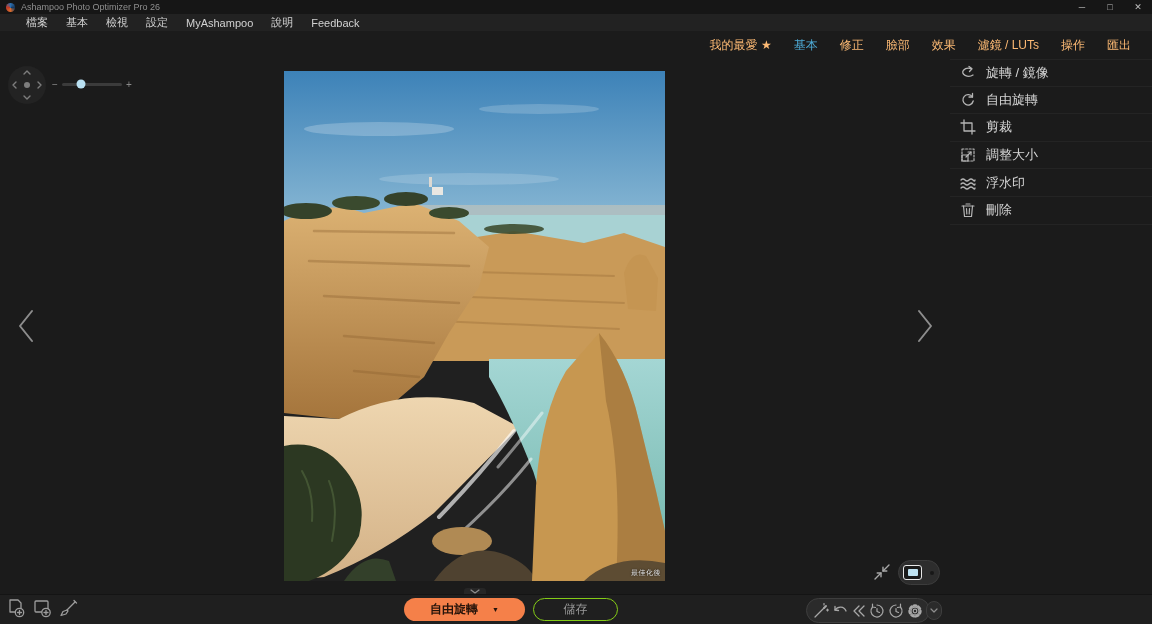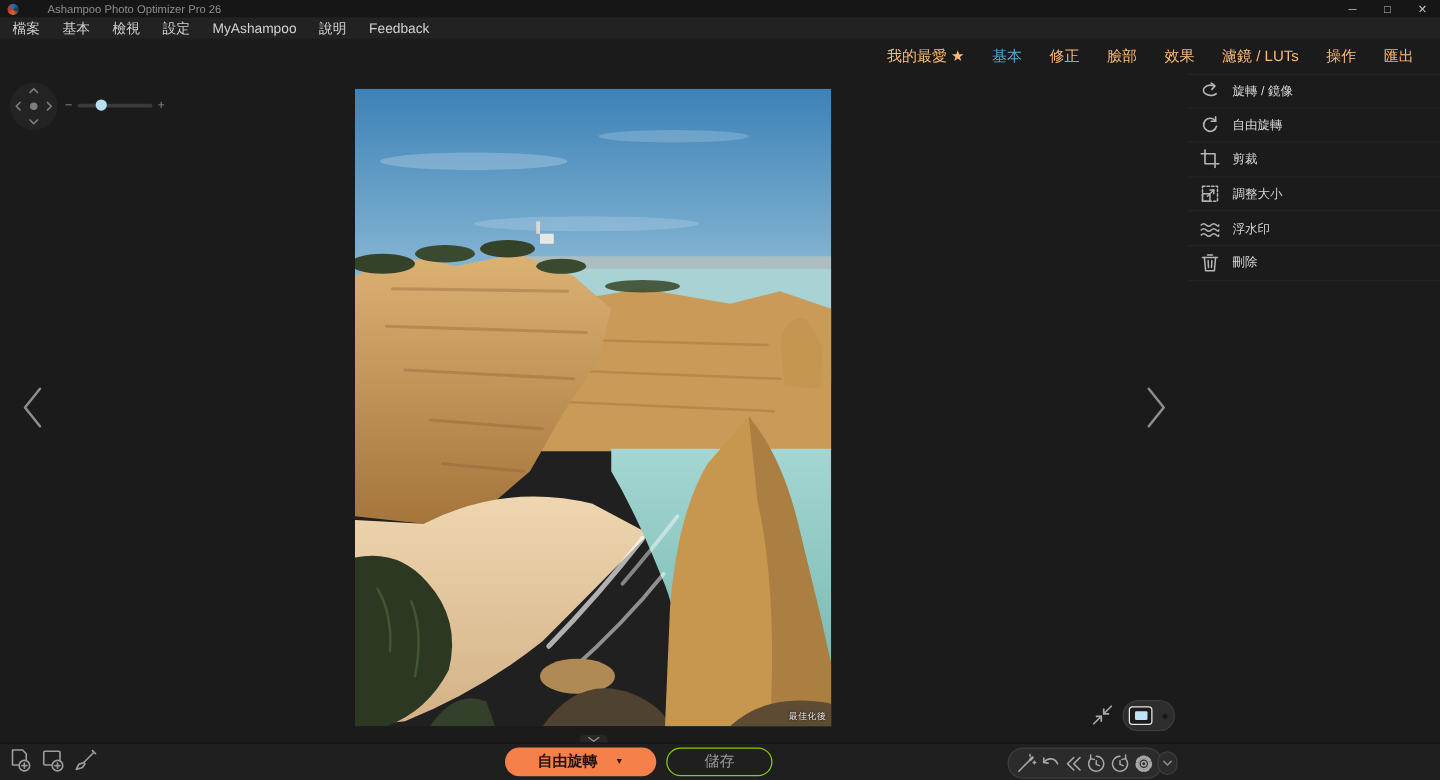--- a/index.html
+++ b/index.html
@@ -5,28 +5,28 @@
   * { margin:0; padding:0; box-sizing:border-box; }
   html,body { width:1152px; height:624px; overflow:hidden; background:#1b1b1b;
     font-family:"Liberation Sans","DejaVu Sans",sans-serif; color:#cfcfcf; }
   .app { position:relative; width:1152px; height:624px; background:#1b1b1b; }
 
   
   .titlebar { position:absolute; left:0; top:0; width:1152px; height:14px;
     background:#161616; display:flex; align-items:center; }
   .titlebar .appicon { width:9px; height:9px; border-radius:50%; margin-left:6px;
     background:conic-gradient(#2e6fae,#16395f,#d96b2b,#c23a28,#2e6fae); }
-  .titlebar .title { font-size:9px; color:#8f8f8f; margin-left:23px; }
+  .titlebar .title { font-size:9px; color:#8f8f8f; margin-left:6px; }
   .wincontrols { margin-left:auto; display:flex; }
   .wincontrols span { width:28px; height:14px; font-size:9px; color:#bdbdbd;
     display:flex; align-items:center; justify-content:center; cursor:default; }
 
   
   .menubar { position:absolute; left:0; top:14px; width:1152px; height:17px;
-    background:#222222; display:flex; align-items:center; padding-left:1px; }
+    background:#222222; display:flex; align-items:center; padding-left:17px; }
   .menubar span { font-size:11px; color:#d2d2d2; padding:0 9px; }
 
   
   .header { position:absolute; left:0; top:31px; width:1152px; height:28px; }
   .brand { position:absolute; left:6px; top:1px; display:flex; align-items:center; }
   .logo { width:26px; height:26px; border-radius:50%; position:relative;
     background:conic-gradient(from 210deg,#2e6fae,#16395f,#8a2f2a,#d96b2b,#e8913c,#5f8fc0,#2e6fae); }
   .logo::after { content:""; position:absolute; left:8px; top:8px; width:10px; height:10px;
     border-radius:50%; background:#101418; }
   .brandtext { margin-left:7px; line-height:1.05; }
@@ -52,21 +52,21 @@
   .photo { position:absolute; left:284px; top:71px; width:381px; height:510px; background:#202020; }
   .photo svg { display:block; }
   .photobadge { position:absolute; right:4px; bottom:3px; font-size:7px; color:#e8e8e8;
     text-shadow:0 0 2px #000; letter-spacing:.5px; }
 
   
   .tools { position:absolute; left:950px; top:59px; width:202px; }
   .toolrow { height:27.6px; display:flex; align-items:center; border-bottom:1px solid #242424; }
   .toolrow:first-child { border-top:1px solid #242424; }
   .toolrow .ticon { width:16px; height:16px; margin-left:10px; flex:0 0 16px; }
-  .toolrow .tlabel { font-size:10px; color:#d6d6d6; margin-left:10px; }
+  .toolrow .tlabel { font-size:13px; color:#d6d6d6; margin-left:10px; }
 
   
   .fiticon { position:absolute; left:872px; top:562px; width:20px; height:20px; }
   .viewtoggle { position:absolute; left:898px; top:560px; width:42px; height:25px;
     border-radius:13px; background:#2d2d2d; border:1px solid #3c3c3c;
     display:flex; align-items:center; }
   .screenicon { width:19px; height:15px; border:1.5px solid #e8e8e8; border-radius:3px;
     margin-left:4px; background:#1b1b1b; display:flex; align-items:center; justify-content:center; }
   .screenicon i { display:block; width:10px; height:7px; background:#bfe3f2; border-radius:1px; }
   .toggledot { width:4px; height:4px; border-radius:50%; background:#171717; margin-left:8px; }

